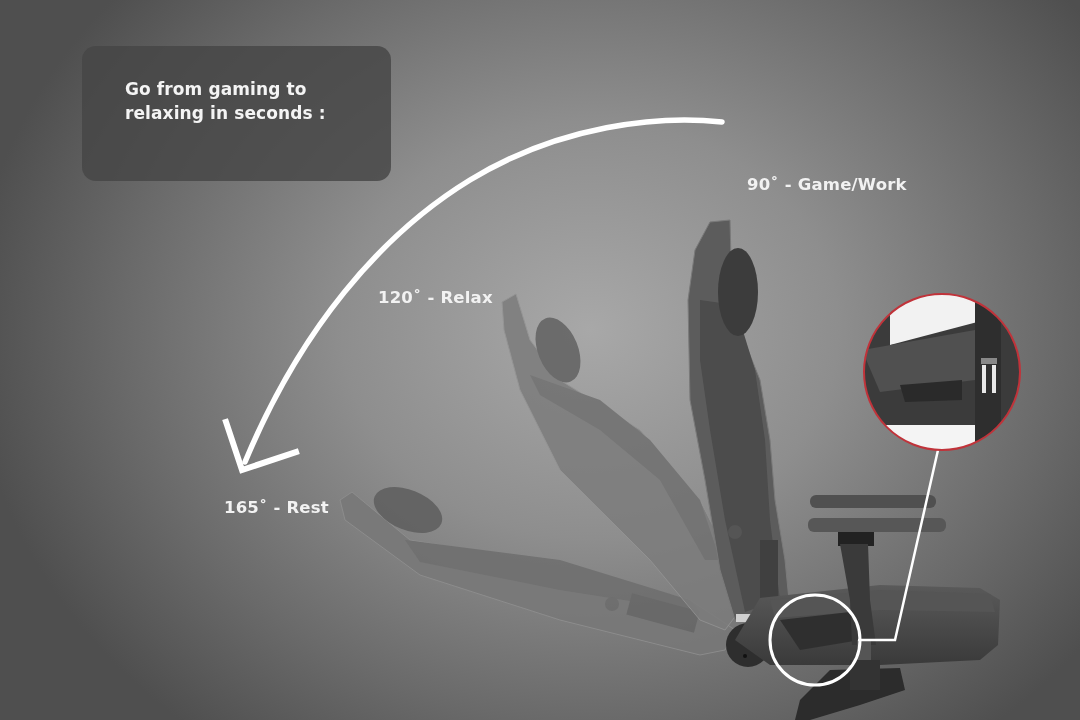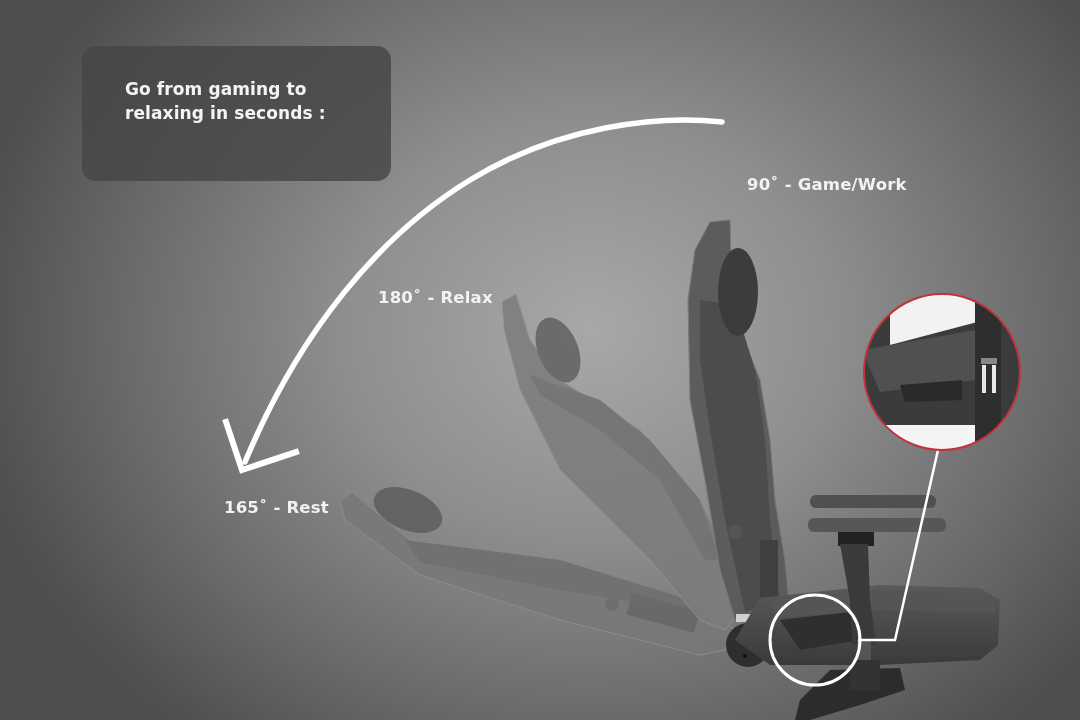--- a/index.html
+++ b/index.html
@@ -116,15 +116,15 @@
   </svg>
 
   <div class="info-box">
     <div class="info-text">
       <div>Go from gaming to</div>
       <div>relaxing in seconds :</div>
     </div>
   </div>
 
   <div class="label lbl-90">90˚ - Game/Work</div>
-  <div class="label lbl-120">180˚ - Relax</div>
+  <div class="label lbl-120">120˚ - Relax</div>
   <div class="label lbl-165">165˚ - Rest</div>
 </div>
 
 </body></html>

